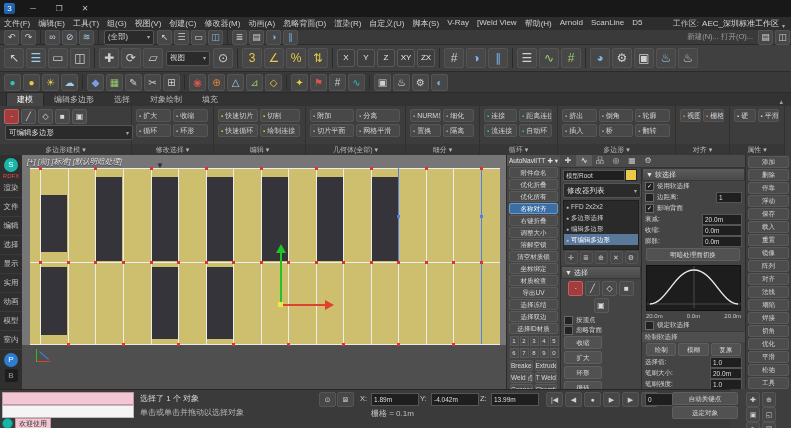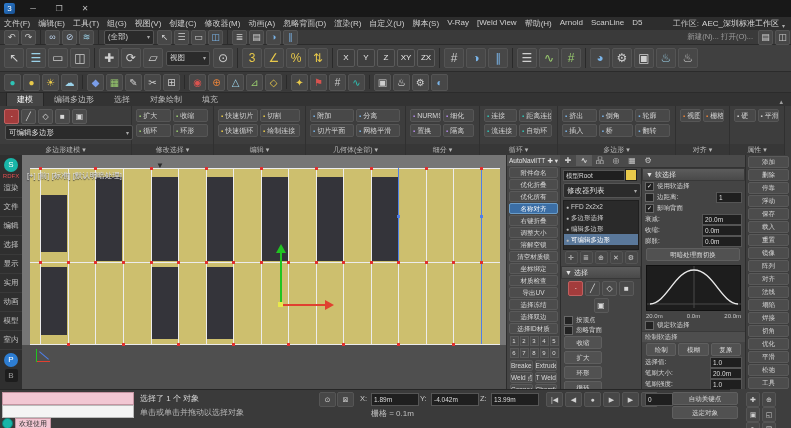--- a/index.html
+++ b/index.html
@@ -49,21 +49,21 @@
       background:#4a4a4a;border:1px solid #5a5a5a;border-radius:2px;margin:1px;}
   .so.active{background:#a33c3c;border-color:#c06060;color:#fff;}
   
   #main{position:absolute;left:0;top:155px;width:791px;height:234px;background:#3a3a3a;}
   #ld{position:absolute;left:0;top:0;width:22px;height:234px;background:#2f2f2f;border-right:1px solid #262626;text-align:center;}
   .circle{width:14px;height:14px;border-radius:50%;margin:3px auto 1px;color:#fff;font-size:8px;line-height:14px;}
   .badge{font-size:6px;color:#e05050;}
   .ldtab{height:18px;line-height:18px;font-size:7.5px;color:#c4c4c4;border-bottom:1px solid #3a3a3a;overflow:hidden;}
   .sq{width:13px;height:13px;margin:2px auto;background:#1d1d1d;color:#9f9f9f;font-size:8px;line-height:13px;border-radius:2px;}
   #vp{position:absolute;left:22px;top:0;width:484px;height:234px;background:#767676;overflow:hidden;}
-  .vplabel{position:absolute;left:5px;top:16px;font-size:7.5px;color:#e2e2e2;text-shadow:0 1px 1px #333;z-index:30;}
+  .vplabel{position:absolute;left:5px;top:2px;font-size:7.5px;color:#e2e2e2;text-shadow:0 1px 1px #333;z-index:30;font-style:italic;}
   
   .pcol{position:absolute;top:0;height:234px;background:#444;border-left:1px solid #2d2d2d;box-sizing:border-box;overflow:hidden;}
   #c1{left:506px;width:54px;}
   #c2{left:560px;width:81px;}
   #c3{left:641px;width:104px;}
   #rd{left:745px;width:46px;background:#3d3d3d;}
   .pheader{height:11px;line-height:11px;background:#525252;font-size:6.5px;color:#e2e2e2;padding:0 2px;display:flex;justify-content:space-between;}
   .panelbtn{display:block;height:9px;line-height:9px;font-size:6.5px;background:#4c4c4c;border:1px solid #5a5a5a;border-radius:2px;
             margin:1px 2px;text-align:center;color:#d8d8d8;overflow:hidden;white-space:nowrap;}
   .panelbtn.active-blue{background:#3b6ea5;border-color:#6a9cc8;color:#fff;}

